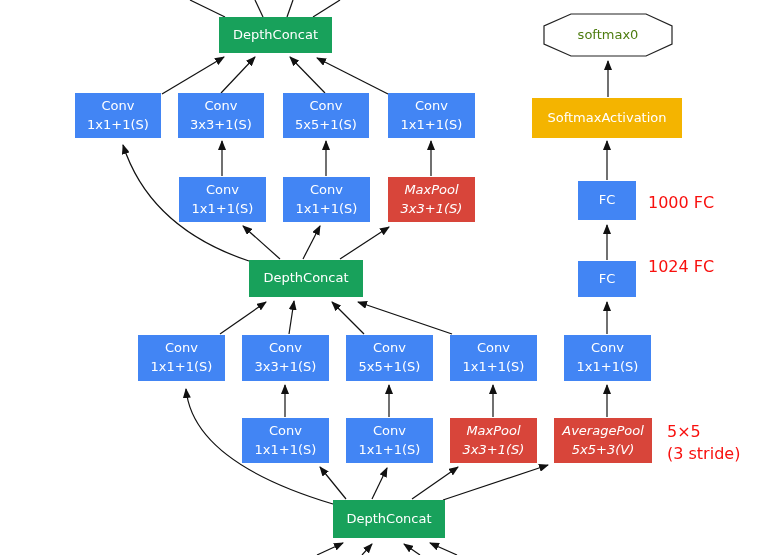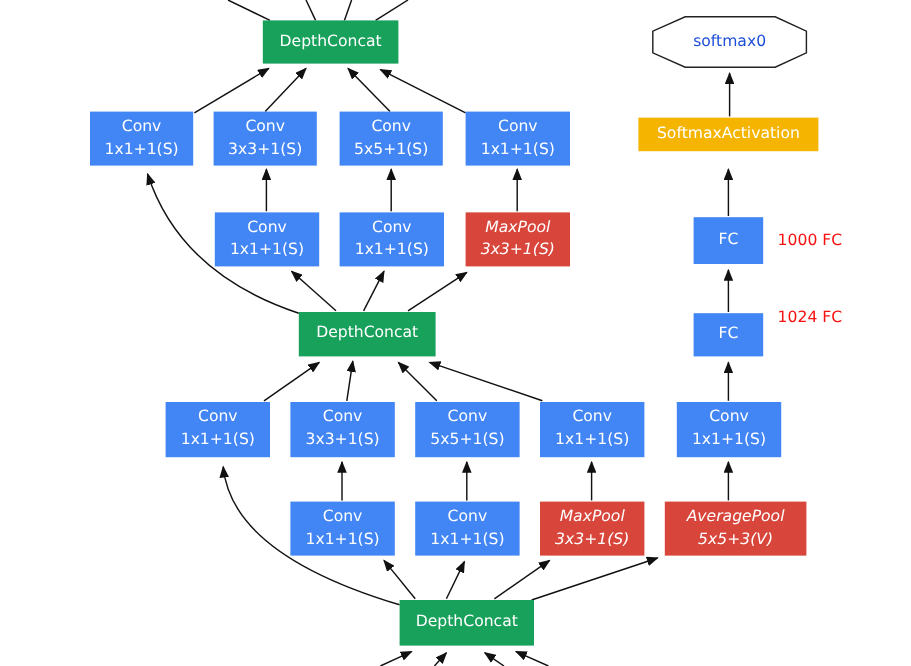--- a/index.html
+++ b/index.html
@@ -18,26 +18,26 @@
     text-align:center;
     color:#ffffff;
     font-size:13px;
     line-height:1.45;
     white-space:pre-line;
   }
   .node.blue{background:var(--conv_blue);}
   .node.red{background:var(--pool_red);font-style:italic;}
   .node.green{background:var(--concat_green);}
   .node.orange{background:var(--softmax_orange);}
-  .node.plain{background:transparent;color:#1d4ed8;}
+  .node.plain{background:transparent;color:#4d7c0f;}
   .annotation{
     position:absolute;
     z-index:2;
     color:var(--annotation_red);
-    font-size:13px;
+    font-size:16px;
     line-height:1.4;
     white-space:pre-line;
     text-align:left;
   }
 </style>
 </head>
 <body>
 
 <div class="canvas">
 
@@ -125,26 +125,28 @@
   <div class="node blue" style="left:450px;top:335px;width:87px;height:46px">Conv
 1x1+1(S)</div>
   <div class="node blue" style="left:564px;top:335px;width:87px;height:46px">Conv
 1x1+1(S)</div>
   <div class="node blue" style="left:242px;top:418px;width:87px;height:45px">Conv
 1x1+1(S)</div>
   <div class="node blue" style="left:346px;top:418px;width:87px;height:45px">Conv
 1x1+1(S)</div>
   <div class="node red" style="left:450px;top:418px;width:87px;height:45px">MaxPool
 3x3+1(S)</div>
-  <div class="node red" style="left:554px;top:418px;width:118px;height:45px">AveragePool
+  <div class="node red" style="left:554px;top:418px;width:98px;height:45px">AveragePool
 5x5+3(V)</div>
 
   <div class="node green" style="left:333px;top:500px;width:112px;height:38px">DepthConcat</div>
 
   <div class="node plain" style="left:543px;top:13px;width:130px;height:44px">softmax0</div>
-  <div class="node orange" style="left:532px;top:98px;width:150px;height:28px">SoftmaxActivation</div>
+  <div class="node orange" style="left:532px;top:98px;width:150px;height:40px">SoftmaxActivation</div>
   <div class="node blue" style="left:578px;top:181px;width:58px;height:39px">FC</div>
   <div class="node blue" style="left:578px;top:261px;width:58px;height:36px">FC</div>
 
   <div class="annotation" style="left:648px;top:192px">1000 FC</div>
   <div class="annotation" style="left:648px;top:256px">1024 FC</div>
+  <div class="annotation" style="left:667px;top:421px">5×5
+(3 stride)</div>
 
 </div>
 
 </body></html>

